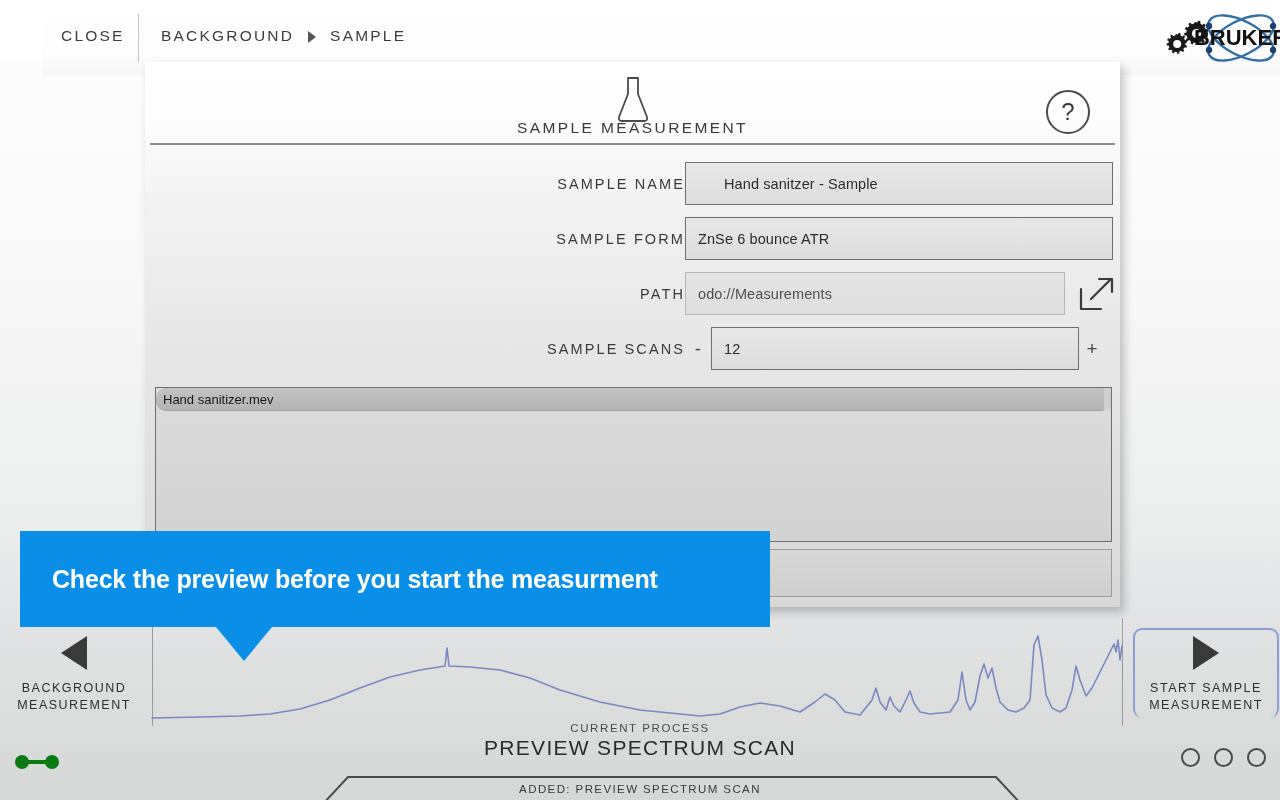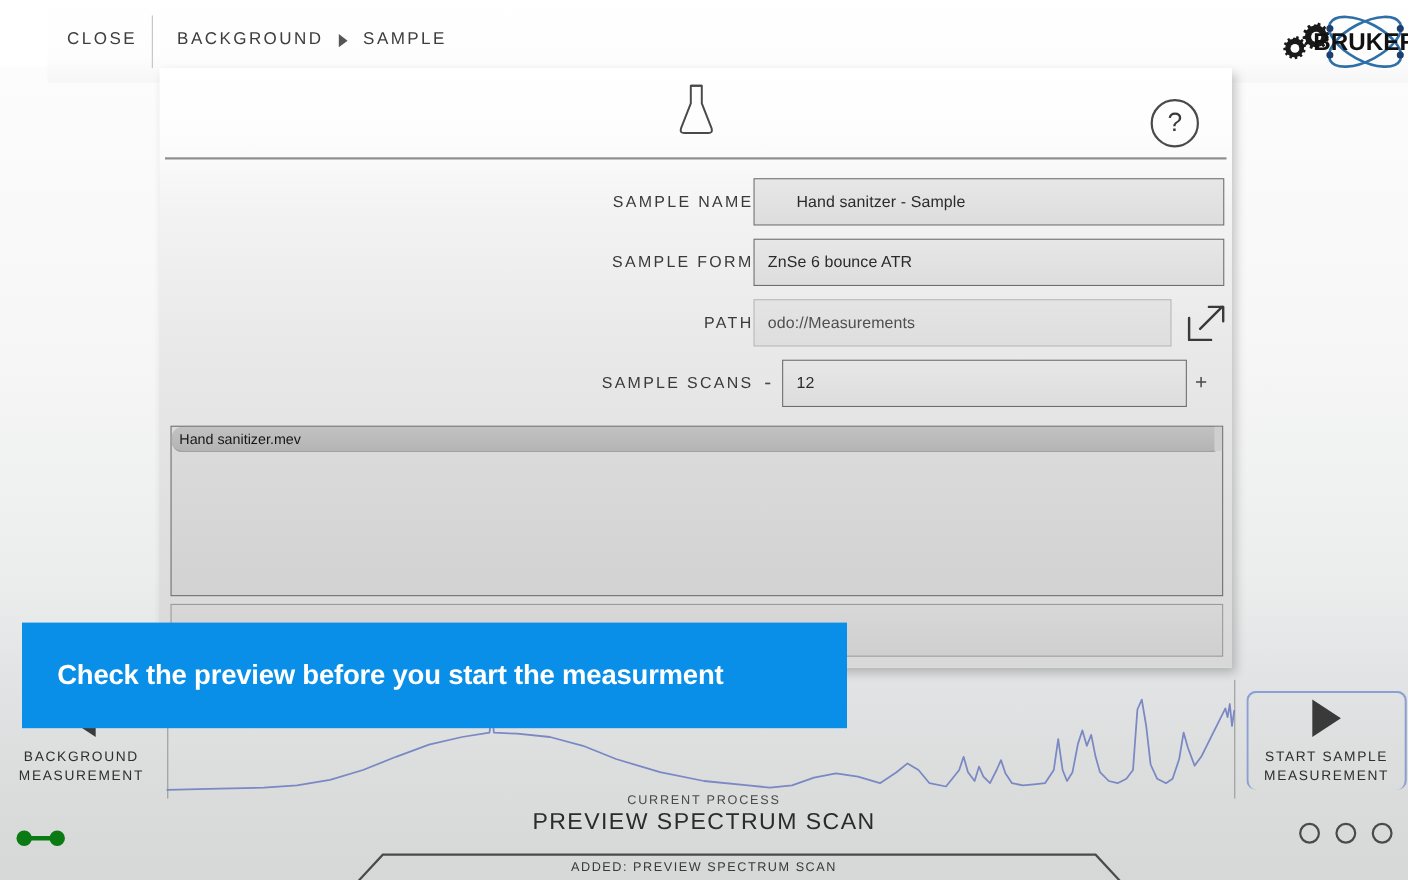--- a/index.html
+++ b/index.html
@@ -322,20 +322,21 @@
     </svg>
   </div>
 
   <div id="panel">
 
     <div id="panel-header">
       <svg id="flask-icon" viewBox="0 0 34 48">
         <path d="M12 3 L22 3 L22 19 L31 42 Q32 46 28 46 L6 46 Q2 46 3 42 L12 19 Z" fill="none" stroke="#4a4a4a" stroke-width="1.8" stroke-linejoin="round"></path>
         <line x1="12" y1="3" x2="22" y2="3" stroke="#4a4a4a" stroke-width="1.8"></line>
       </svg>
+      <div id="panel-title">SAMPLE MEASUREMENT</div>
       <div id="help-btn">?</div>
       <div id="panel-divider"></div>
     </div>
 
     <div id="form">
 
       <div class="form-row">
         <div class="form-label">SAMPLE NAME</div>
         <div class="field" id="field-sample-name">Hand sanitzer - Sample</div>
       </div>
@@ -412,18 +413,18 @@
 
   <div id="process-block">
     <div id="process-caption">CURRENT PROCESS</div>
     <div id="process-name">PREVIEW SPECTRUM SCAN</div>
   </div>
   <svg id="added-box" viewBox="0 0 700 30">
     <path d="M0 30 L26 2 L674 2 L700 30" fill="none" stroke="#4a4a4a" stroke-width="2"></path>
   </svg>
   <div id="added-text">ADDED: PREVIEW SPECTRUM SCAN</div>
 
-  <div id="callout" style="background: rgb(10, 143, 232); margin-top: 35px;">
+  <div id="callout" style="background: rgb(10, 143, 232);">
     <div id="callout-text">Check the preview before you start the measurment</div>
   </div>
   <div id="callout-tail" style="border-top-color: rgb(10, 143, 232);"></div>
 
 </div>
 
 </body></html>

